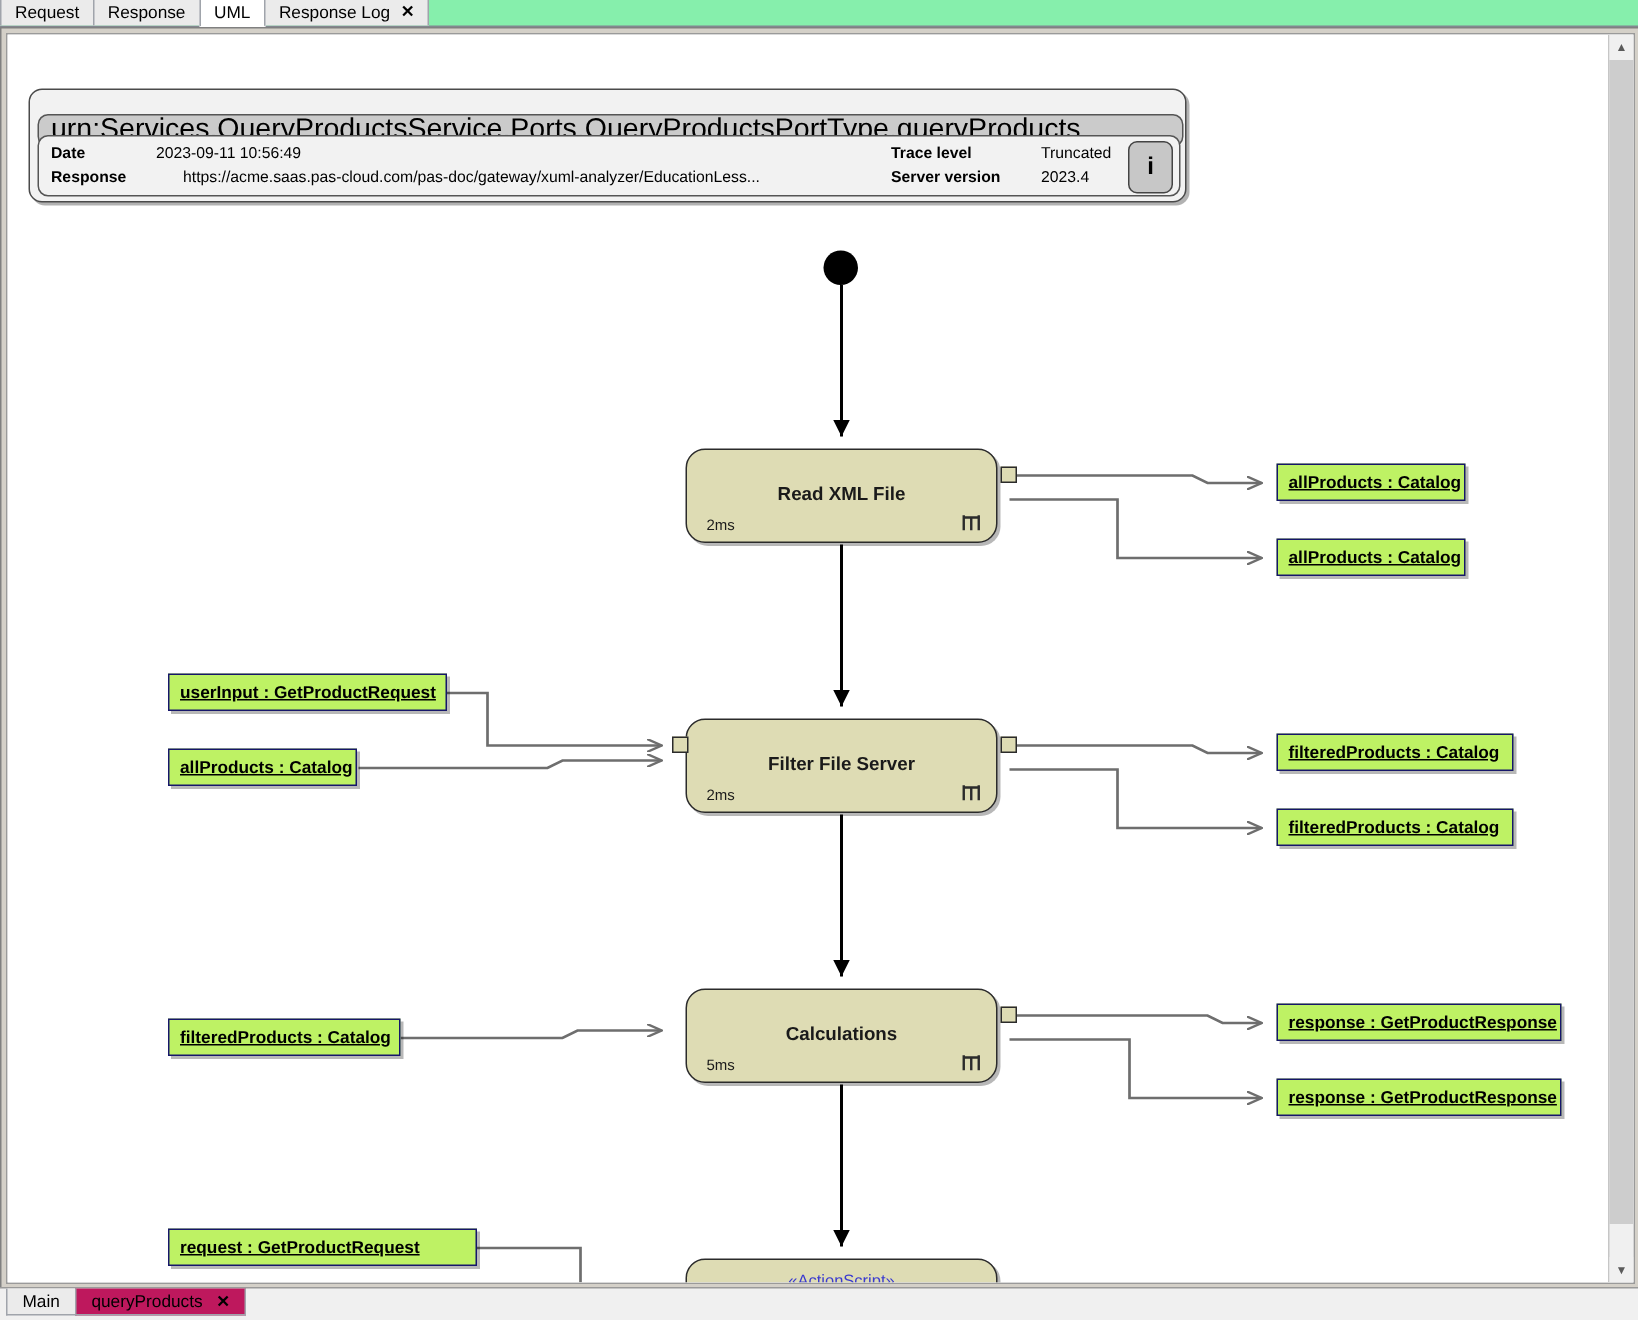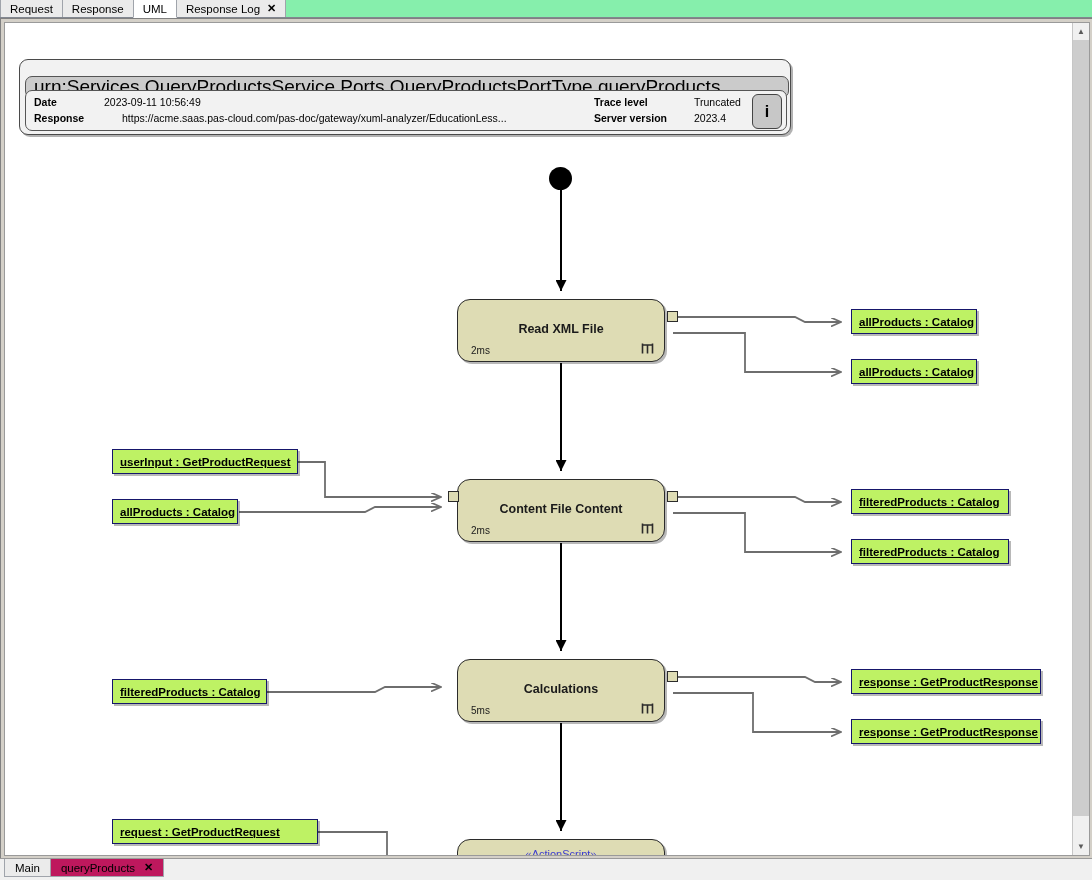--- a/index.html
+++ b/index.html
@@ -300,21 +300,21 @@
     <div class="pin" style="left:662px; top:288px;"></div>
 
     <div class="obj" style="left:846px; top:286px; width:126px; height:25px;">
       <span>allProducts : Catalog</span>
     </div>
     <div class="obj" style="left:846px; top:336px; width:126px; height:25px;">
       <span>allProducts : Catalog</span>
     </div>
 
     <div class="act" style="left:452px; top:456px; width:208px; height:63px;">
-      <div class="act-name">Content File Content</div>
+      <div class="act-name">Filter File Server</div>
       <div class="act-dur">2ms</div>
       <svg class="rake" viewBox="0 0 13 13">
         <path d="M1.5,1.5 L1.5,11.5 M6.5,3 L6.5,11.5 M11.5,1.5 L11.5,11.5 M1.5,3 L11.5,3" stroke="#2b2b2b" stroke-width="1.6" fill="none"></path>
       </svg>
     </div>
     <div class="pin" style="left:443px; top:468px;"></div>
     <div class="pin" style="left:662px; top:468px;"></div>
 
     <div class="obj" style="left:107px; top:426px; width:186px; height:25px;">
       <span>userInput : GetProductRequest</span>

